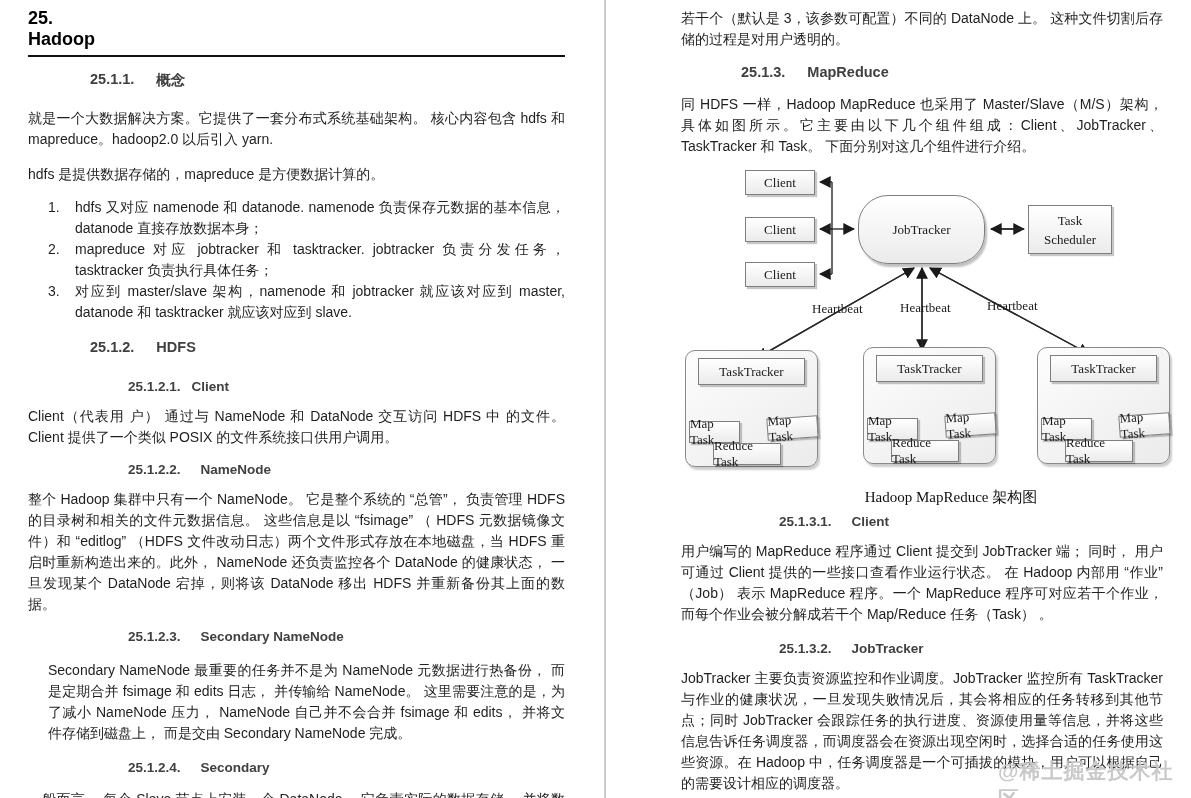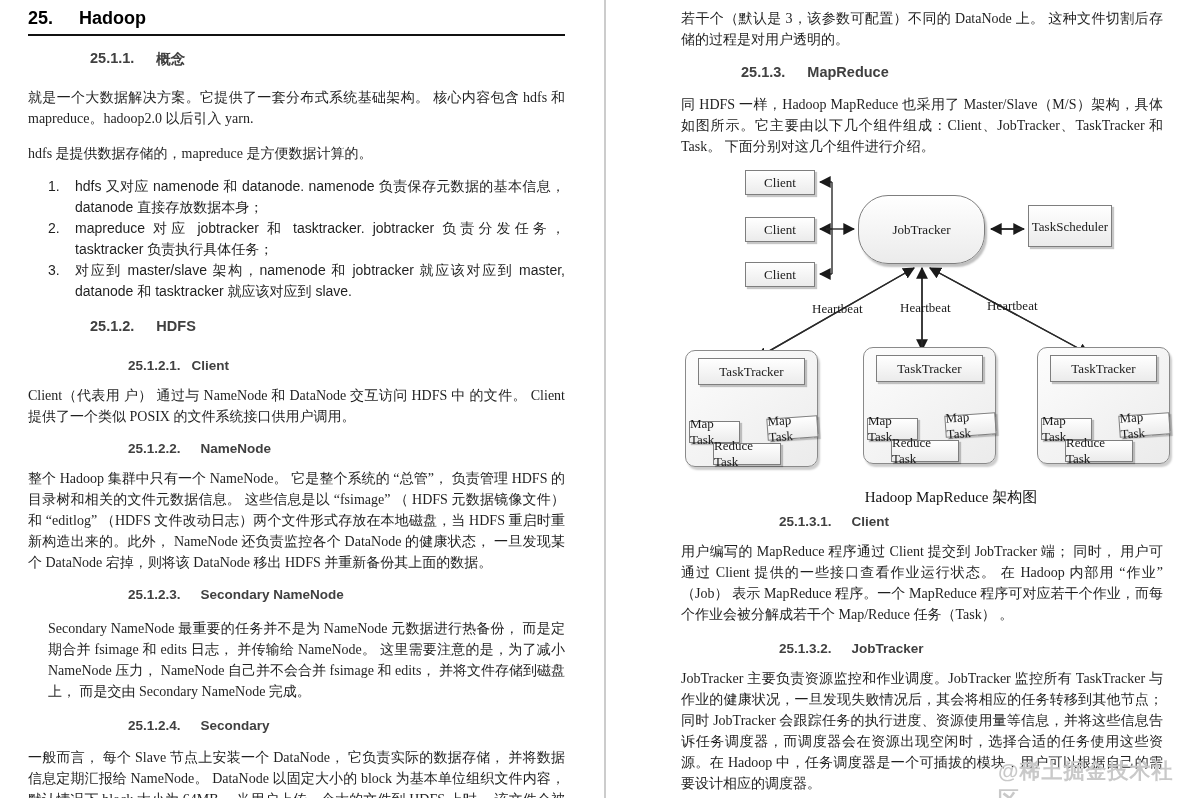--- a/index.html
+++ b/index.html
@@ -25,35 +25,35 @@
   .col-left  { left: 28px;  width: 537px; }
   .col-right { left: 681px; width: 482px; }
 
   
   .doc-title {
     display: flex; column-gap: 26px;
     margin-top: 8px;
     font-size: 18px; font-weight: bold; color: #000;
     border-bottom: 2px solid #111;
     padding-bottom: 5px;
+    flex-direction: column;
   }
   .h3, .h4 {
     display: flex; font-weight: bold; color: #404040;
   }
   .h3 { font-size: 14.5px; column-gap: 22px; }
   .h4 { font-size: 13.5px; column-gap: 20px; }
   .col-left  .h3 { margin-left: 62px; }
   .col-left  .h4 { margin-left: 100px; }
   .col-right .h3 { margin-left: 60px; }
   .col-right .h4 { margin-left: 98px; }
 
   p.body {
     font-size: 14px; line-height: 21px;
     text-align: justify;
-    font-family: Liberation Serif, serif;
   }
   .num-list { margin-left: 20px; margin-top: 12px; }
   .num-item { display: flex; font-size: 14px; line-height: 21px; }
   .num-item .num { width: 27px; flex: none; }
   .num-item .txt { flex: 1; text-align: justify; } .mt12 { margin-top: 12px; }
   .mt14 { margin-top: 14px; } .mt16 { margin-top: 16px; margin-left: 20px; }
   .mt18 { margin-top: 18px; } .mt24 { margin-top: 24px; gap: 11px; }
 
   
   .diagram {
@@ -72,22 +72,22 @@
     display: flex; align-items: center; justify-content: center;
     font-size: 13px;
   }
   .client-box { left: 64px; width: 70px; height: 25px; }
   .jobtracker-box {
     left: 177px; top: 31px; width: 127px; height: 69px;
     border-radius: 30px;
     box-shadow: 2px 3px 2px rgba(0,0,0,0.25);
   }
   .scheduler-box {
-    left: 347px; top: 41px; width: 84px; height: 42px;
-    flex-direction: row; line-height: 19px;
+    left: 347px; top: 41px; width: 84px; height: 49px;
+    flex-direction: column; line-height: 19px;
   }
   .hb-label {
     position: absolute; font-size: 13px; background: transparent;
   }
   .tt-group {
     position: absolute;
     width: 133px; height: 117px;
     background: linear-gradient(145deg, #fdfdfd 0%, #ebebeb 100%);
     border: 1px solid #8a8a8a;
     border-radius: 10px;

